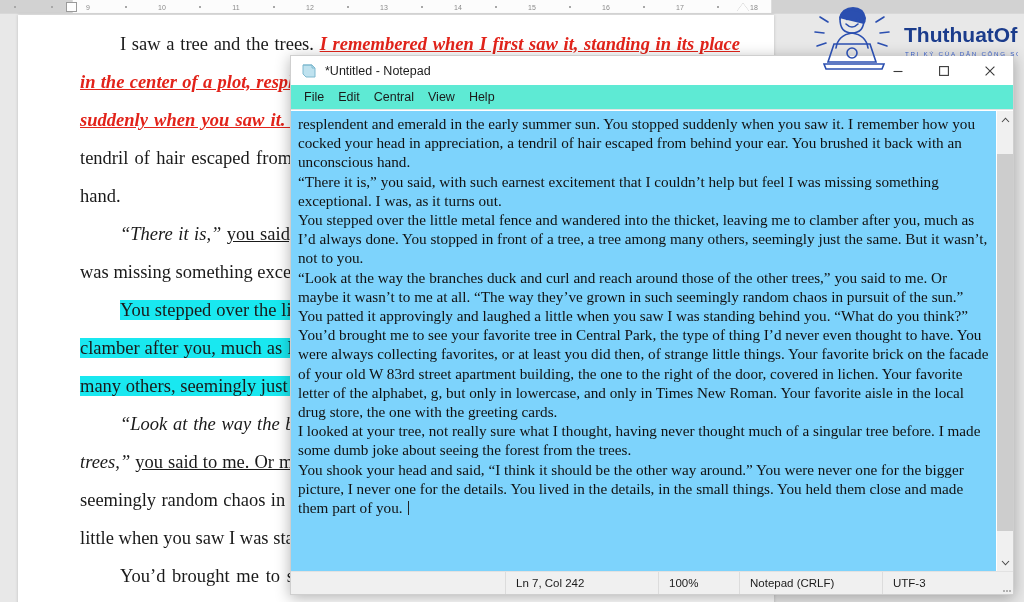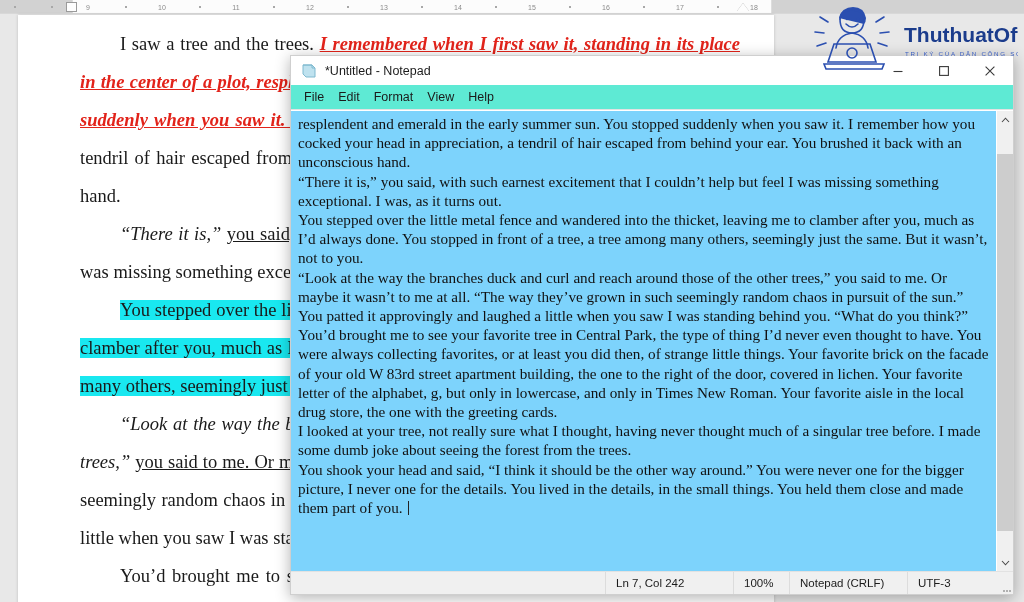--- a/index.html
+++ b/index.html
@@ -203,20 +203,21 @@
   #np-status {
     flex: 0 0 auto;
     height: 23px;
     background: #f0f0f0;
     border-top: 1px solid #e2e2e2;
     display: flex;
     align-items: stretch;
     font-size: 11.5px;
     color: #1b1b1b;
     font-family: "Liberation Sans", sans-serif;
+    gap: 25px;
   }
   #status-spacer { flex: 1 1 auto; }
   .status-cell {
     display: flex; align-items: center;
     padding: 0 10px;
     border-left: 1px solid #dcdcdc;
     white-space: nowrap;
   }
   .status-cell.ln { min-width: 128px; }
   .status-cell.zoom { min-width: 56px; }
@@ -338,21 +339,21 @@
           <svg width="12" height="12" viewBox="0 0 12 12">
             <path d="M1.6 1.6 L10.4 10.4 M10.4 1.6 L1.6 10.4" stroke="#3a3a3a" stroke-width="1.1"></path>
           </svg>
         </div>
       </div>
     </div>
 
     <div id="np-menubar">
       <div class="menu-item">File</div>
       <div class="menu-item">Edit</div>
-      <div class="menu-item">Format</div>
+      <div class="menu-item">Central</div>
       <div class="menu-item">View</div>
       <div class="menu-item">Help</div>
     </div>
 
     <div id="np-body">
       <div id="np-textarea"><span id="np-content">resplendent and emerald in the early summer sun. You stopped suddenly when you saw it. I remember how you cocked your head in appreciation, a tendril of hair escaped from behind your ear. You brushed it back with an unconscious hand.
 “There it is,” you said, with such earnest excitement that I couldn’t help but feel I was missing something exceptional. I was, as it turns out.
 You stepped over the little metal fence and wandered into the thicket, leaving me to clamber after you, much as I’d always done. You stopped in front of a tree, a tree among many others, seemingly just the same. But it wasn’t, not to you.
 “Look at the way the branches duck and curl and reach around those of the other trees,” you said to me. Or maybe it wasn’t to me at all. “The way they’ve grown in such seemingly random chaos in pursuit of the sun.” You patted it approvingly and laughed a little when you saw I was standing behind you. “What do you think?”
 You’d brought me to see your favorite tree in Central Park, the type of thing I’d never even thought to have. You were always collecting favorites, or at least you did then, of strange little things. Your favorite brick on the facade of your old W 83rd street apartment building, the one to the right of the door, covered in lichen. Your favorite letter of the alphabet, g, but only in lowercase, and only in Times New Roman. Your favorite aisle in the local drug store, the one with the greeting cards.

